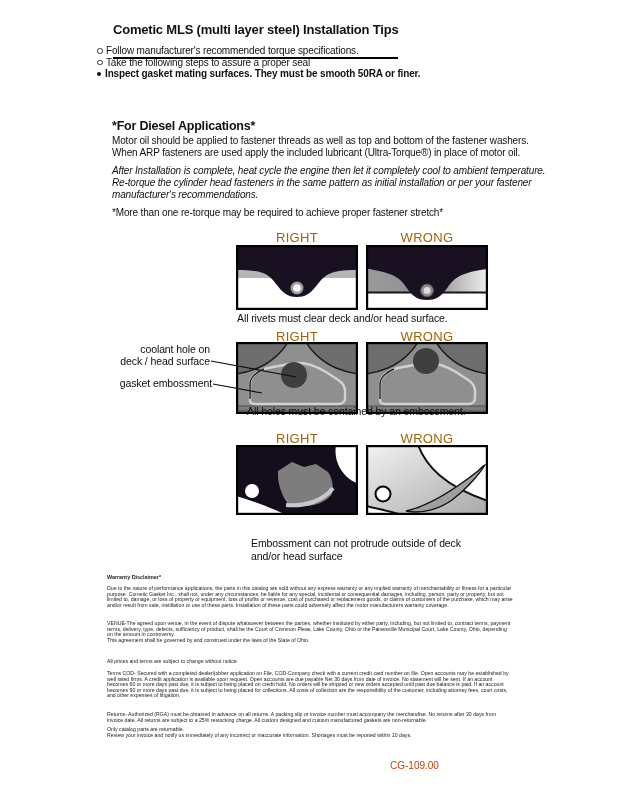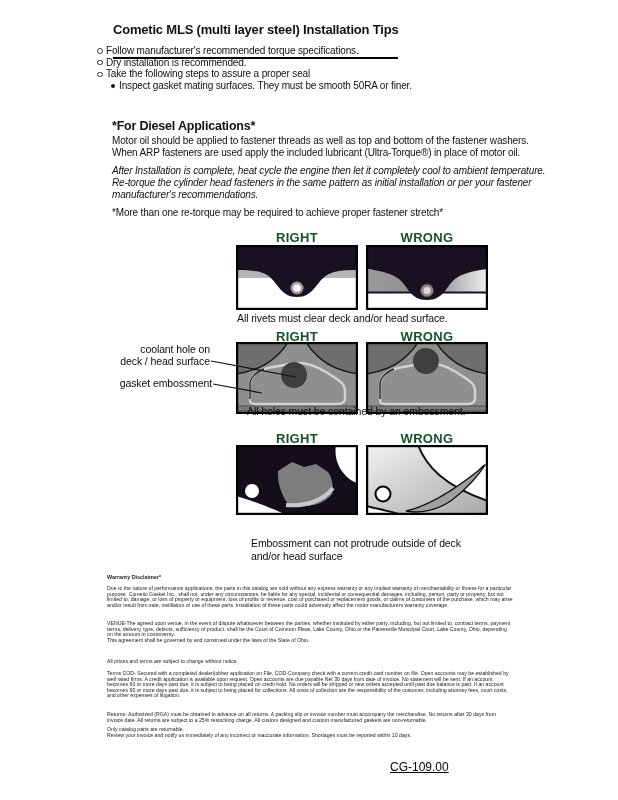--- a/index.html
+++ b/index.html
@@ -11,66 +11,62 @@
   .doc-title{
     top:22px;left:113px;font-size:13px;font-weight:bold;letter-spacing:-0.2px;
     border-bottom:2px solid #000;padding-bottom:20px;white-space:nowrap;
   }
   .bullet-list{top:45px;left:97px;width:440px;font-size:10px;line-height:11.7px;letter-spacing:-0.15px;}
   .bullet-row{position:relative;padding-left:9px;}
   .bullet-row .ring{
     position:absolute;left:0;top:3.2px;width:3.6px;height:3.6px;
     border:1px solid #333;border-radius:50%;
   }
-  .sub-row{position:relative;margin-left:14px;padding-left:8px;}
+  .sub-row{position:relative;padding-left:8px;font-weight:bold;}
   .sub-row .dot{
     position:absolute;left:0;top:4px;width:4px;height:4px;background:#111;border-radius:50%;
   }
   .diesel-heading{top:119px;left:112px;font-size:12.5px;font-weight:bold;letter-spacing:-0.2px;}
   .para{left:112px;width:442px;font-size:10px;line-height:11.8px;letter-spacing:-0.15px;}
   .p1{top:135px;}
   .p2{top:165px;font-style:italic;}
   .note{top:207px;}
   .rw-label{
-    width:122px;text-align:center;font-size:13px;font-weight:bold;letter-spacing:0.3px;color:#14532d;
+    width:122px;text-align:center;font-size:13px;font-weight:normal;letter-spacing:0.3px;color:#a16207;
   }
   .panel{width:122px;display:block;}
   .caption{font-size:10.5px;letter-spacing:-0.1px;color:#0d0d0d;}
   .callout{
     font-size:10.5px;line-height:12px;text-align:right;letter-spacing:-0.1px;color:#0d0d0d;
   }
   .co1{top:343px;left:98px;width:112px;}
   .co2{top:377px;left:100px;width:112px;}
   .legal{left:107px;width:406px;font-size:5.2px;line-height:5.55px;letter-spacing:0;color:#1c1c1c;}
   .legal-heading{top:575px;font-weight:bold;font-size:5.4px;}
   .lw{top:586px;}
   .lv{top:621px;}
   .lv2{top:638px;}
   .lp{top:659px;}
   .lt{top:671px;}
   .lr{top:712px;}
   .lo{top:726.5px;}
   .li2{top:732.5px;}
-  .doc-number{top:760px;left:390px;font-size:12px;color:#000000;text-decoration:underline;}
+  .doc-number{top:760px;left:390px;font-size:10px;color:#c2410c;}
 </style>
 </head>
 <body>
 
 <div class="page">
 
   <div class="abs doc-title">Cometic MLS (multi layer steel) Installation Tips</div>
 
   <div class="abs bullet-list">
     <div class="bullet-row">
       <span class="ring"></span>
       <span>Follow manufacturer's recommended torque specifications.</span>
-    </div>
-    <div class="bullet-row">
-      <span class="ring"></span>
-      <span>Dry installation is recommended.</span>
     </div>
     <div class="bullet-row">
       <span class="ring"></span>
       <span>Take the following steps to assure a proper seal</span>
     </div>
     <div class="sub-row">
       <span class="dot"></span>
       <span>Inspect gasket mating surfaces.  They must be smooth 50RA or finer.</span>
     </div>
   </div>

